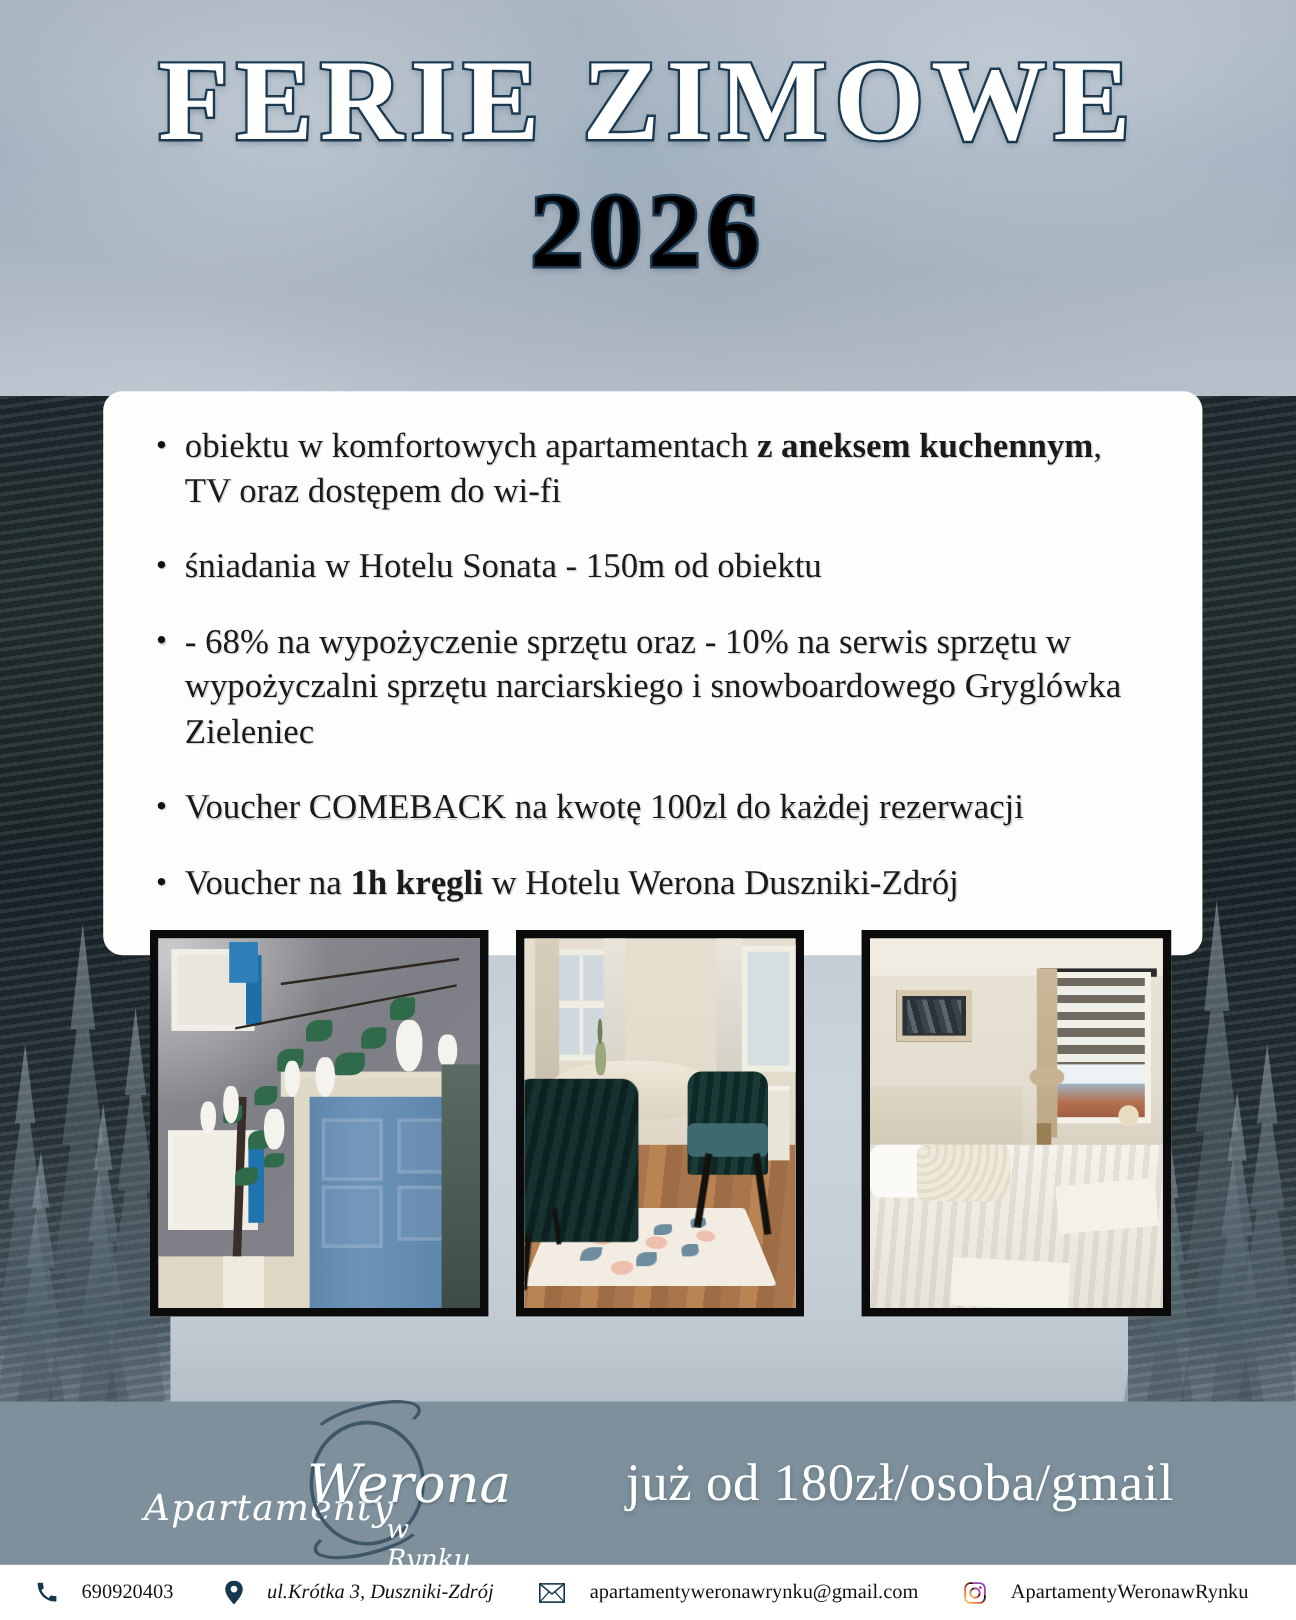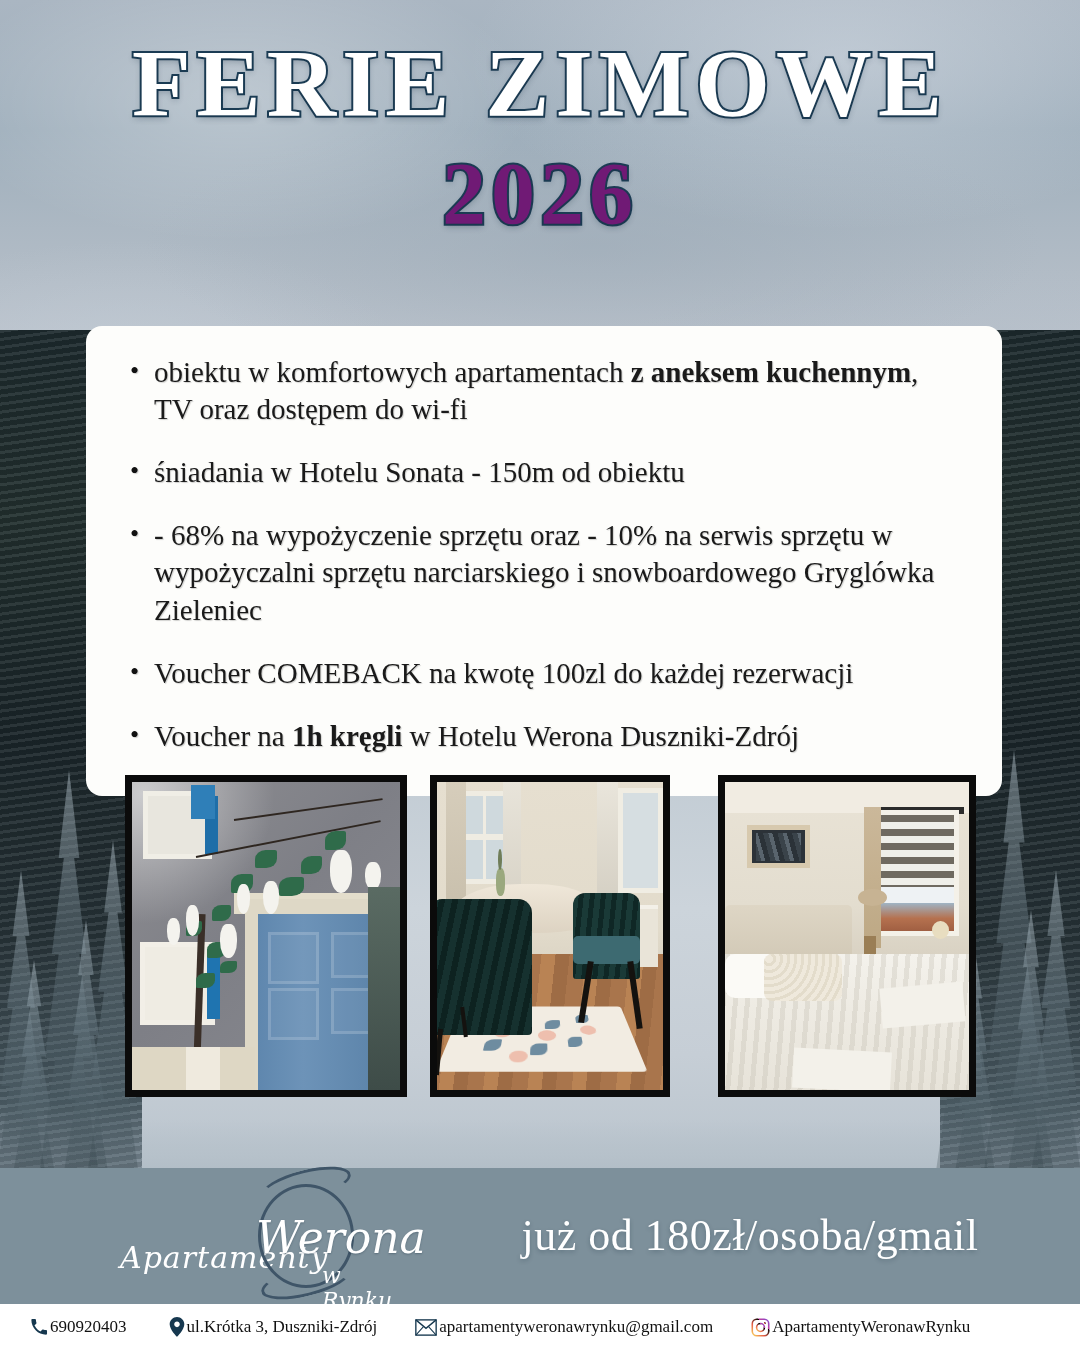--- a/index.html
+++ b/index.html
@@ -92,21 +92,21 @@
     -webkit-text-stroke: 4px #1c3d55;
     paint-order: stroke fill;
     text-shadow: 0 3px 6px rgba(20,40,58,.30);
   }
   .title-line2 {
     margin-top: 14px;
     font-size: 88px;
     line-height: 1.02;
     font-weight: 700;
     letter-spacing: 5px;
-    color: #701a75;
+    color: #000000;
     font-family: "Liberation Serif", "DejaVu Serif", serif;
     -webkit-text-stroke: 4px #1c3d55;
     paint-order: stroke fill;
     text-shadow: 0 3px 6px rgba(20,40,58,.30);
   }
 
   
   .panel {
     position: absolute;
     left: 86px; top: 326px;
@@ -326,28 +326,28 @@
     position: absolute;
     left: 0; top: 1304px; width: 1080px; height: 46px;
     background: #ffffff;
     display: flex;
     align-items: center;
     z-index: 7;
   }
   .contact {
     display: flex;
     align-items: center;
-    gap: 2px;
+    gap: 20px;
     font-size: 17px;
     color: #111;
     font-family: "Liberation Serif", "DejaVu Serif", serif;
     white-space: nowrap;
   }
   .c-phone { margin-left: 30px; }
-  .c-addr  { margin-left: 42px; }
+  .c-addr  { margin-left: 42px; font-style: italic; }
   .c-mail  { margin-left: 38px; }
   .c-insta { margin-left: 38px; }
 
   .icon { display: inline-flex; align-items: center; justify-content: center; flex: none; }
 </style>
 </head>
 <body>
 
 <div class="poster">
 

